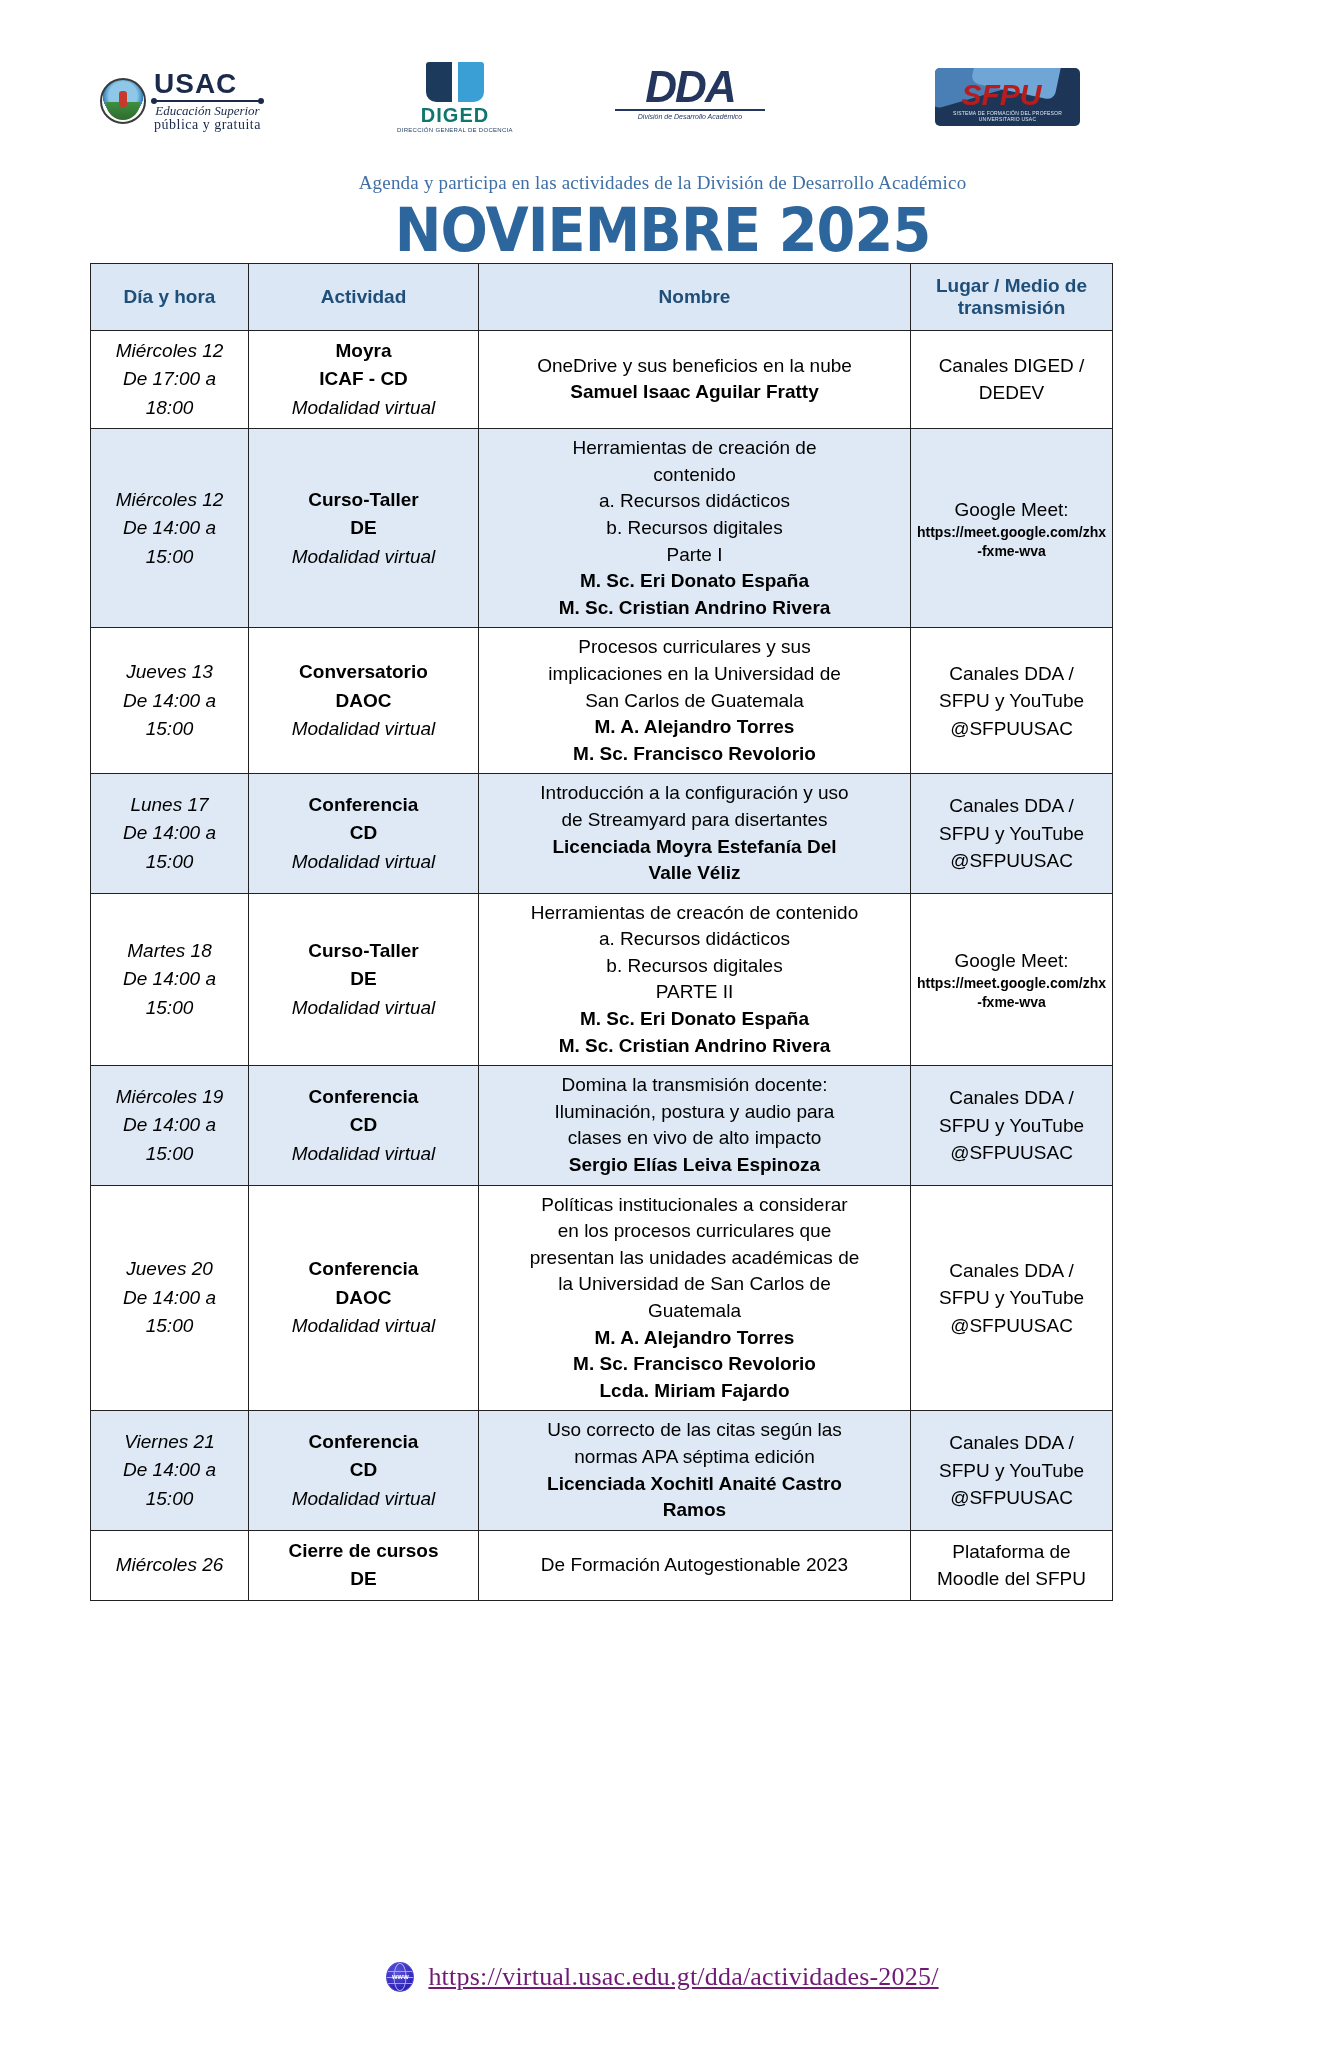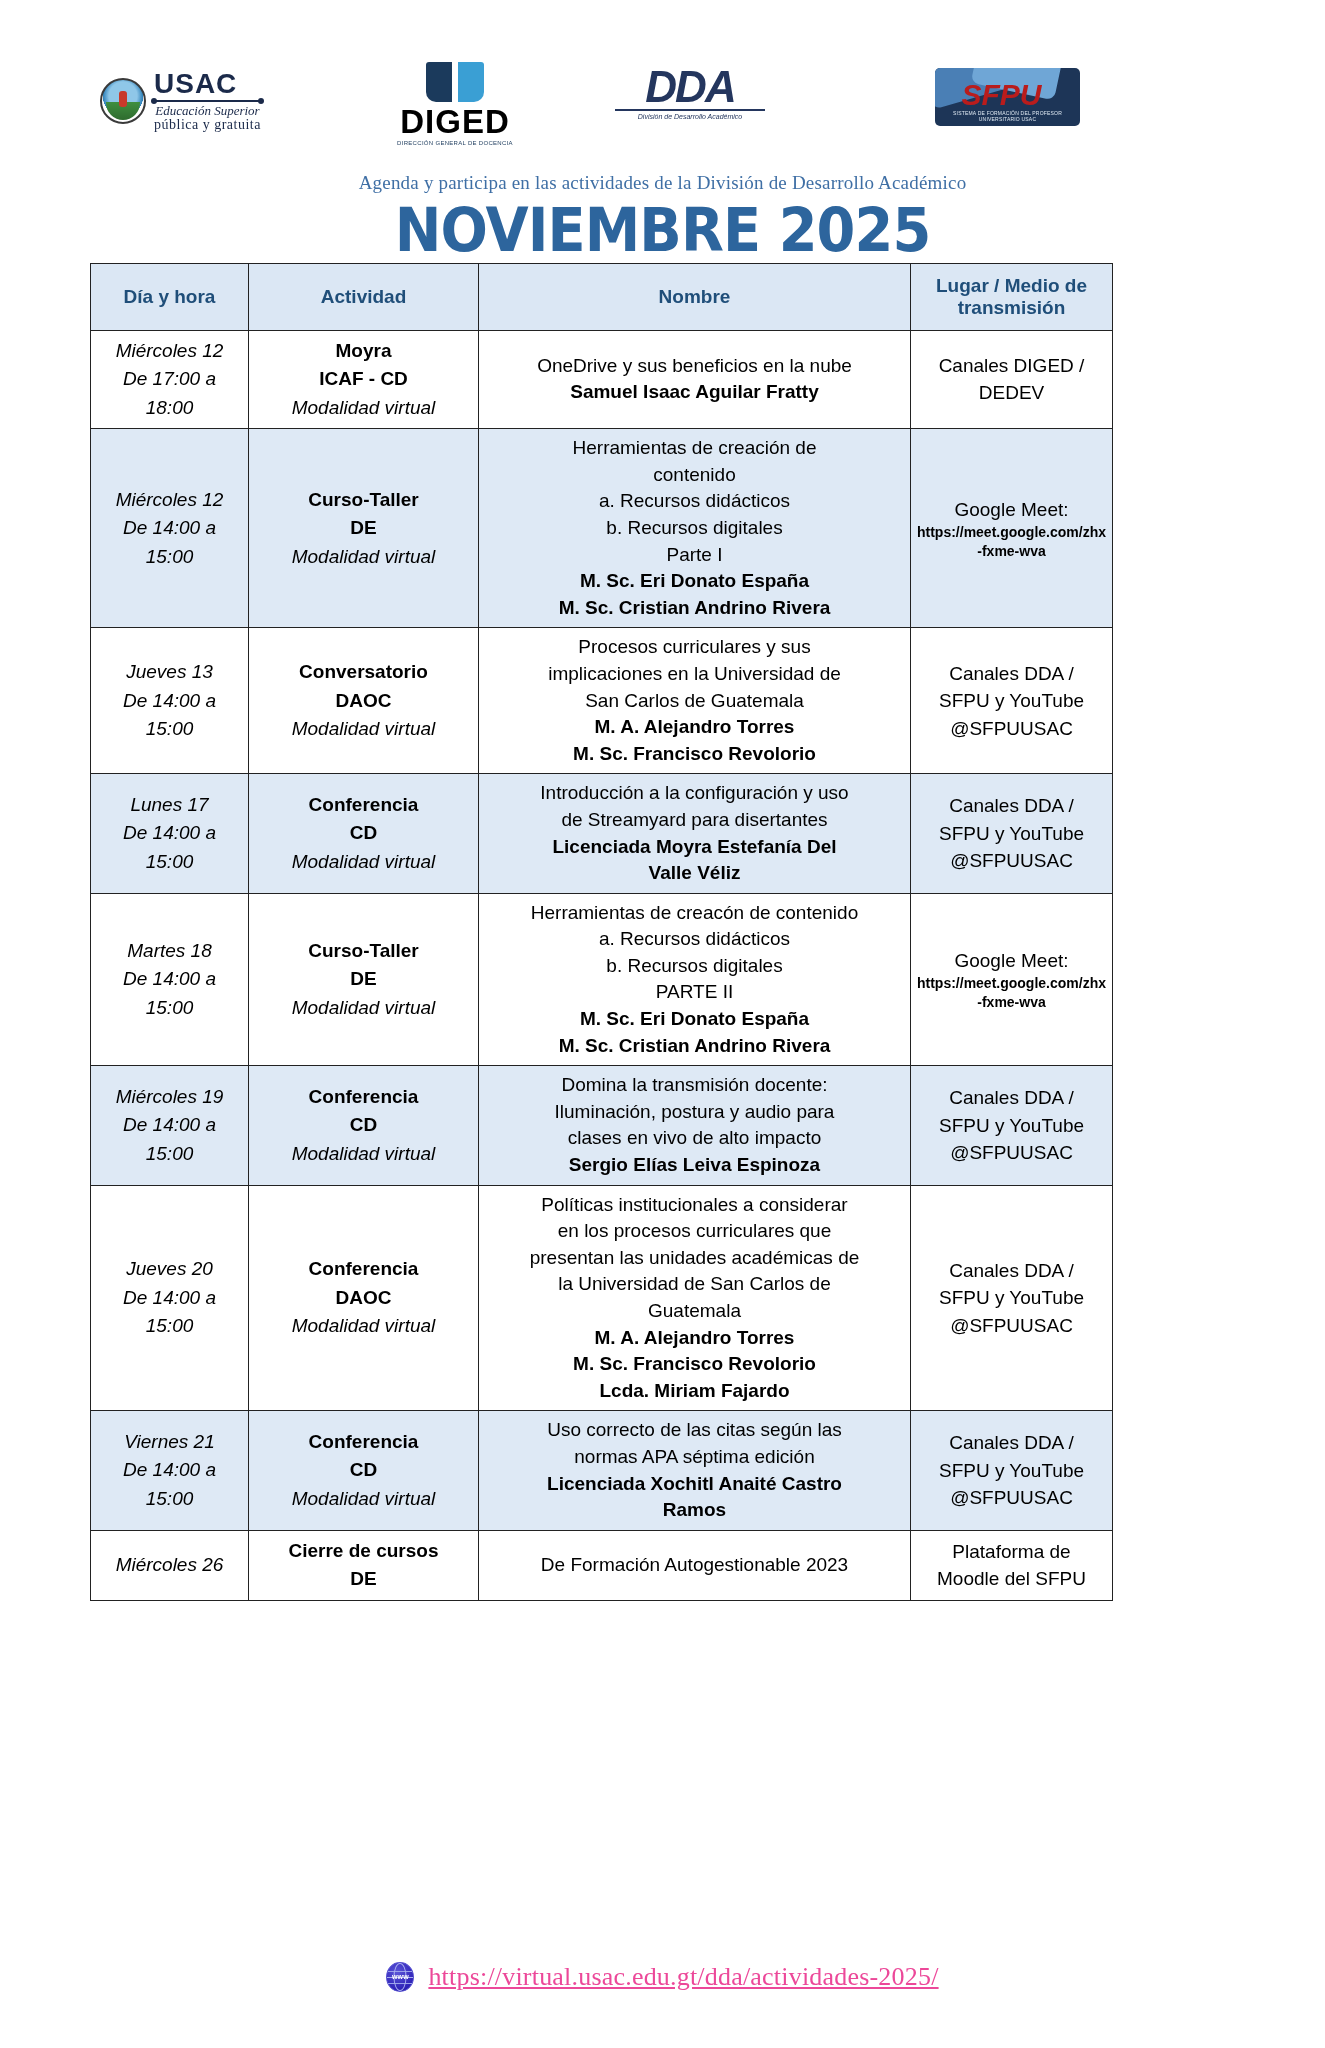--- a/index.html
+++ b/index.html
@@ -133,23 +133,23 @@
     border-radius: 3px 0 0 10px;
   }
   .diged-book .pg-r {
     position: absolute; right: 0; top: 0;
     width: 26px; height: 40px;
     background: #3a9fd4;
     border-radius: 0 3px 10px 0;
   }
   .diged-name {
     font-weight: bold;
-    font-size: 33px;
+    font-size: 20px;
     letter-spacing: 1px;
-    color: #000000;
+    color: #0f766e;
     line-height: 1;
   }
   .diged-sub {
     font-size: 6px;
     letter-spacing: 0.3px;
     color: #1b3a5c;
     margin-top: 2px;
     white-space: nowrap;
   }
 
@@ -402,21 +402,21 @@
     text-align: center;
     color: #ffffff;
     font-size: 7px;
     font-weight: bold;
     letter-spacing: 0.2px;
     z-index: 2;
   }
   .site-url {
     font-family: "Liberation Serif", serif;
     font-size: 26px;
-    color: #ec4899;
+    color: #701a75;
     text-decoration: underline;
     letter-spacing: 0.2px;
   }
 </style>
 </head>
 <body>
 
 <div class="logo-bar">
 
   <div class="usac-logo">

